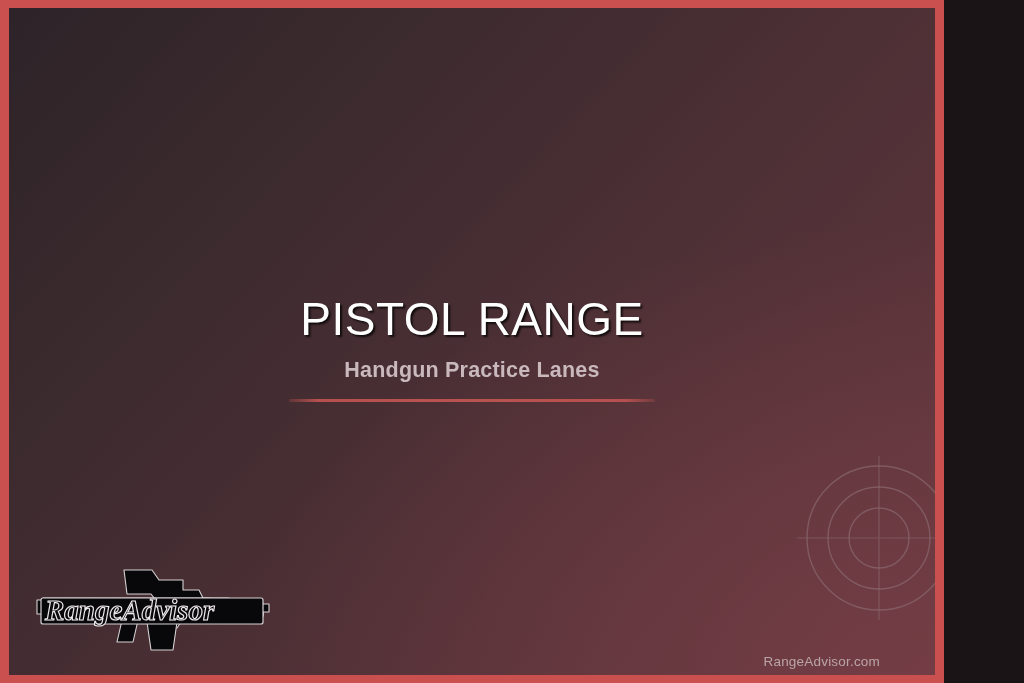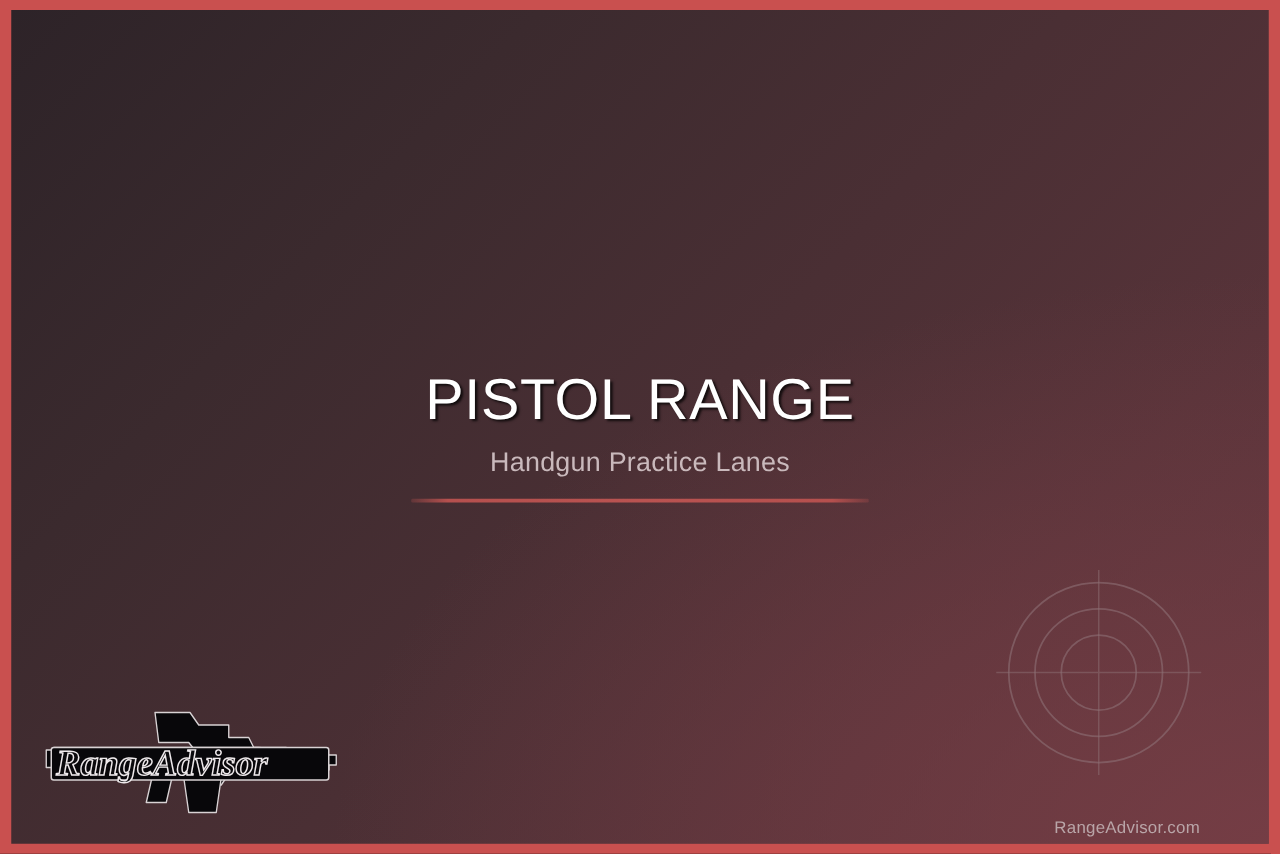--- a/index.html
+++ b/index.html
@@ -2,21 +2,21 @@
 <html><head>
 <meta charset="utf-8">
 <style>
   html, body {
     margin: 0;
     padding: 0;
     background: #1a1416;
   }
   #slide {
     position: relative;
-    width: 1024px;
+    width: 944px;
     height: 683px;
     overflow: hidden;
     font-family: "Liberation Sans", sans-serif;
     background: #c9504f;
     box-sizing: border-box;
   }
   
   #frame-border {
     position: absolute;
     inset: 0;
@@ -62,21 +62,21 @@
     font-size: 46px;
     font-weight: 400;
     letter-spacing: 0.5px;
     color: #ffffff;
     line-height: 1.04;
     text-shadow: 2px 2px 2px rgba(0,0,0,0.75);
   }
   #slide-subtitle {
     margin: 14px 0 0 0;
     font-size: 21.5px;
-    font-weight: 400;
+    font-weight: 700;
     color: #c9b9bc;
     line-height: 1.2;
     letter-spacing: 0.2px;
   }
   #title-divider {
     width: 366px;
     height: 3px;
     margin: 15px auto 0 auto;
     background: linear-gradient(90deg, rgba(181,80,78,0.25) 0%, #b5504e 8%, #b95351 50%, #b5504e 92%, rgba(181,80,78,0.25) 100%);
     border-radius: 1px;

